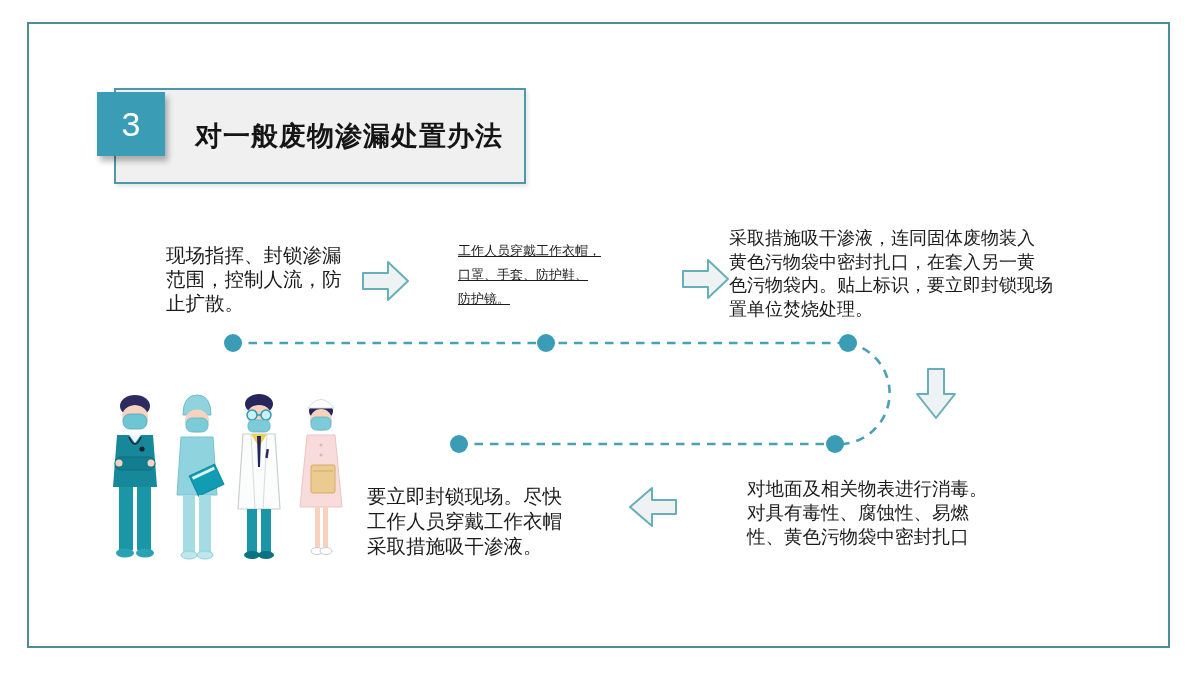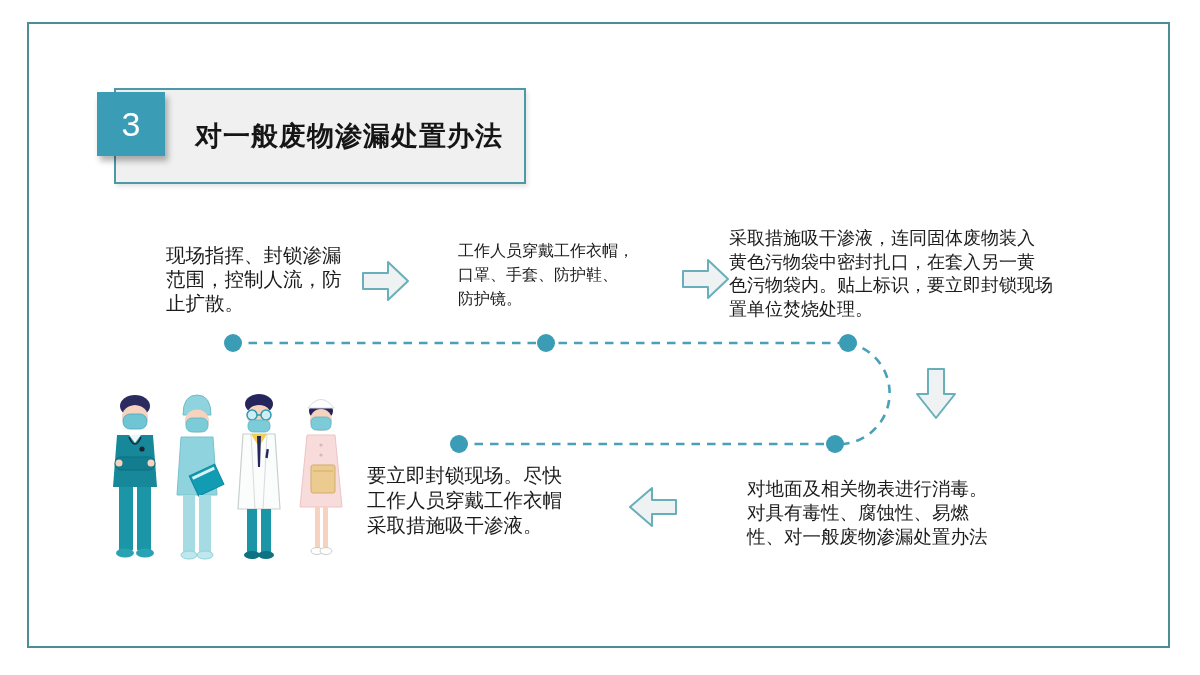--- a/index.html
+++ b/index.html
@@ -25,24 +25,24 @@
   .num-box{
     position:absolute;left:97px;top:92px;width:68px;height:64px;
     background:#3a9db5;color:#ffffff;font-size:34px;
     display:flex;align-items:center;justify-content:center;
     box-shadow:3px 5px 6px rgba(0,0,0,0.30);
   }
   
   .step{position:absolute;color:#1c1c1c;}
   .step div{white-space:nowrap;}
   .s1{left:166px;top:243px;font-size:19.5px;line-height:24px;}
-  .s2{left:458px;top:239px;font-size:16px;line-height:24px;}
+  .s2{left:458px;top:239px;font-size:13px;line-height:24px;text-decoration:underline;}
   .s3{left:729px;top:227px;font-size:18px;line-height:23.5px;font-family:Liberation Serif, serif;}
   .s4{left:747px;top:477px;font-size:18.5px;line-height:24px;}
-  .s5{left:367px;top:463px;font-size:19.5px;line-height:25px;}
+  .s5{left:367px;top:484px;font-size:19.5px;line-height:25px;}
   
   .overlay{position:absolute;left:0;top:0;pointer-events:none;}
   .arrow-svg{position:absolute;}
 </style>
 </head>
 <body>
 
 <div class="slide">
 
   <div class="frame"></div>
@@ -69,21 +69,21 @@
   <div class="step s3">
     <div>采取措施吸干渗液，连同固体废物装入</div>
     <div>黄色污物袋中密封扎口，在套入另一黄</div>
     <div>色污物袋内。贴上标识，要立即封锁现场</div>
     <div>置单位焚烧处理。</div>
   </div>
 
   <div class="step s4">
     <div>对地面及相关物表进行消毒。</div>
     <div>对具有毒性、腐蚀性、易燃</div>
-    <div>性、对一般废物渗漏处置办法</div>
+    <div>性、黄色污物袋中密封扎口</div>
   </div>
 
   <div class="step s5">
     <div>要立即封锁现场。尽快</div>
     <div>工作人员穿戴工作衣帽</div>
     <div>采取措施吸干渗液。</div>
   </div>
 
   <svg class="arrow-svg" style="left:362px;top:260px;" width="48" height="42" viewBox="0 0 48 42">
     <polygon points="1,13 26,13 26,2 46,21 26,40 26,29 1,29" fill="#eef2f2" stroke="#68afba" stroke-width="2" stroke-linejoin="round"></polygon>

